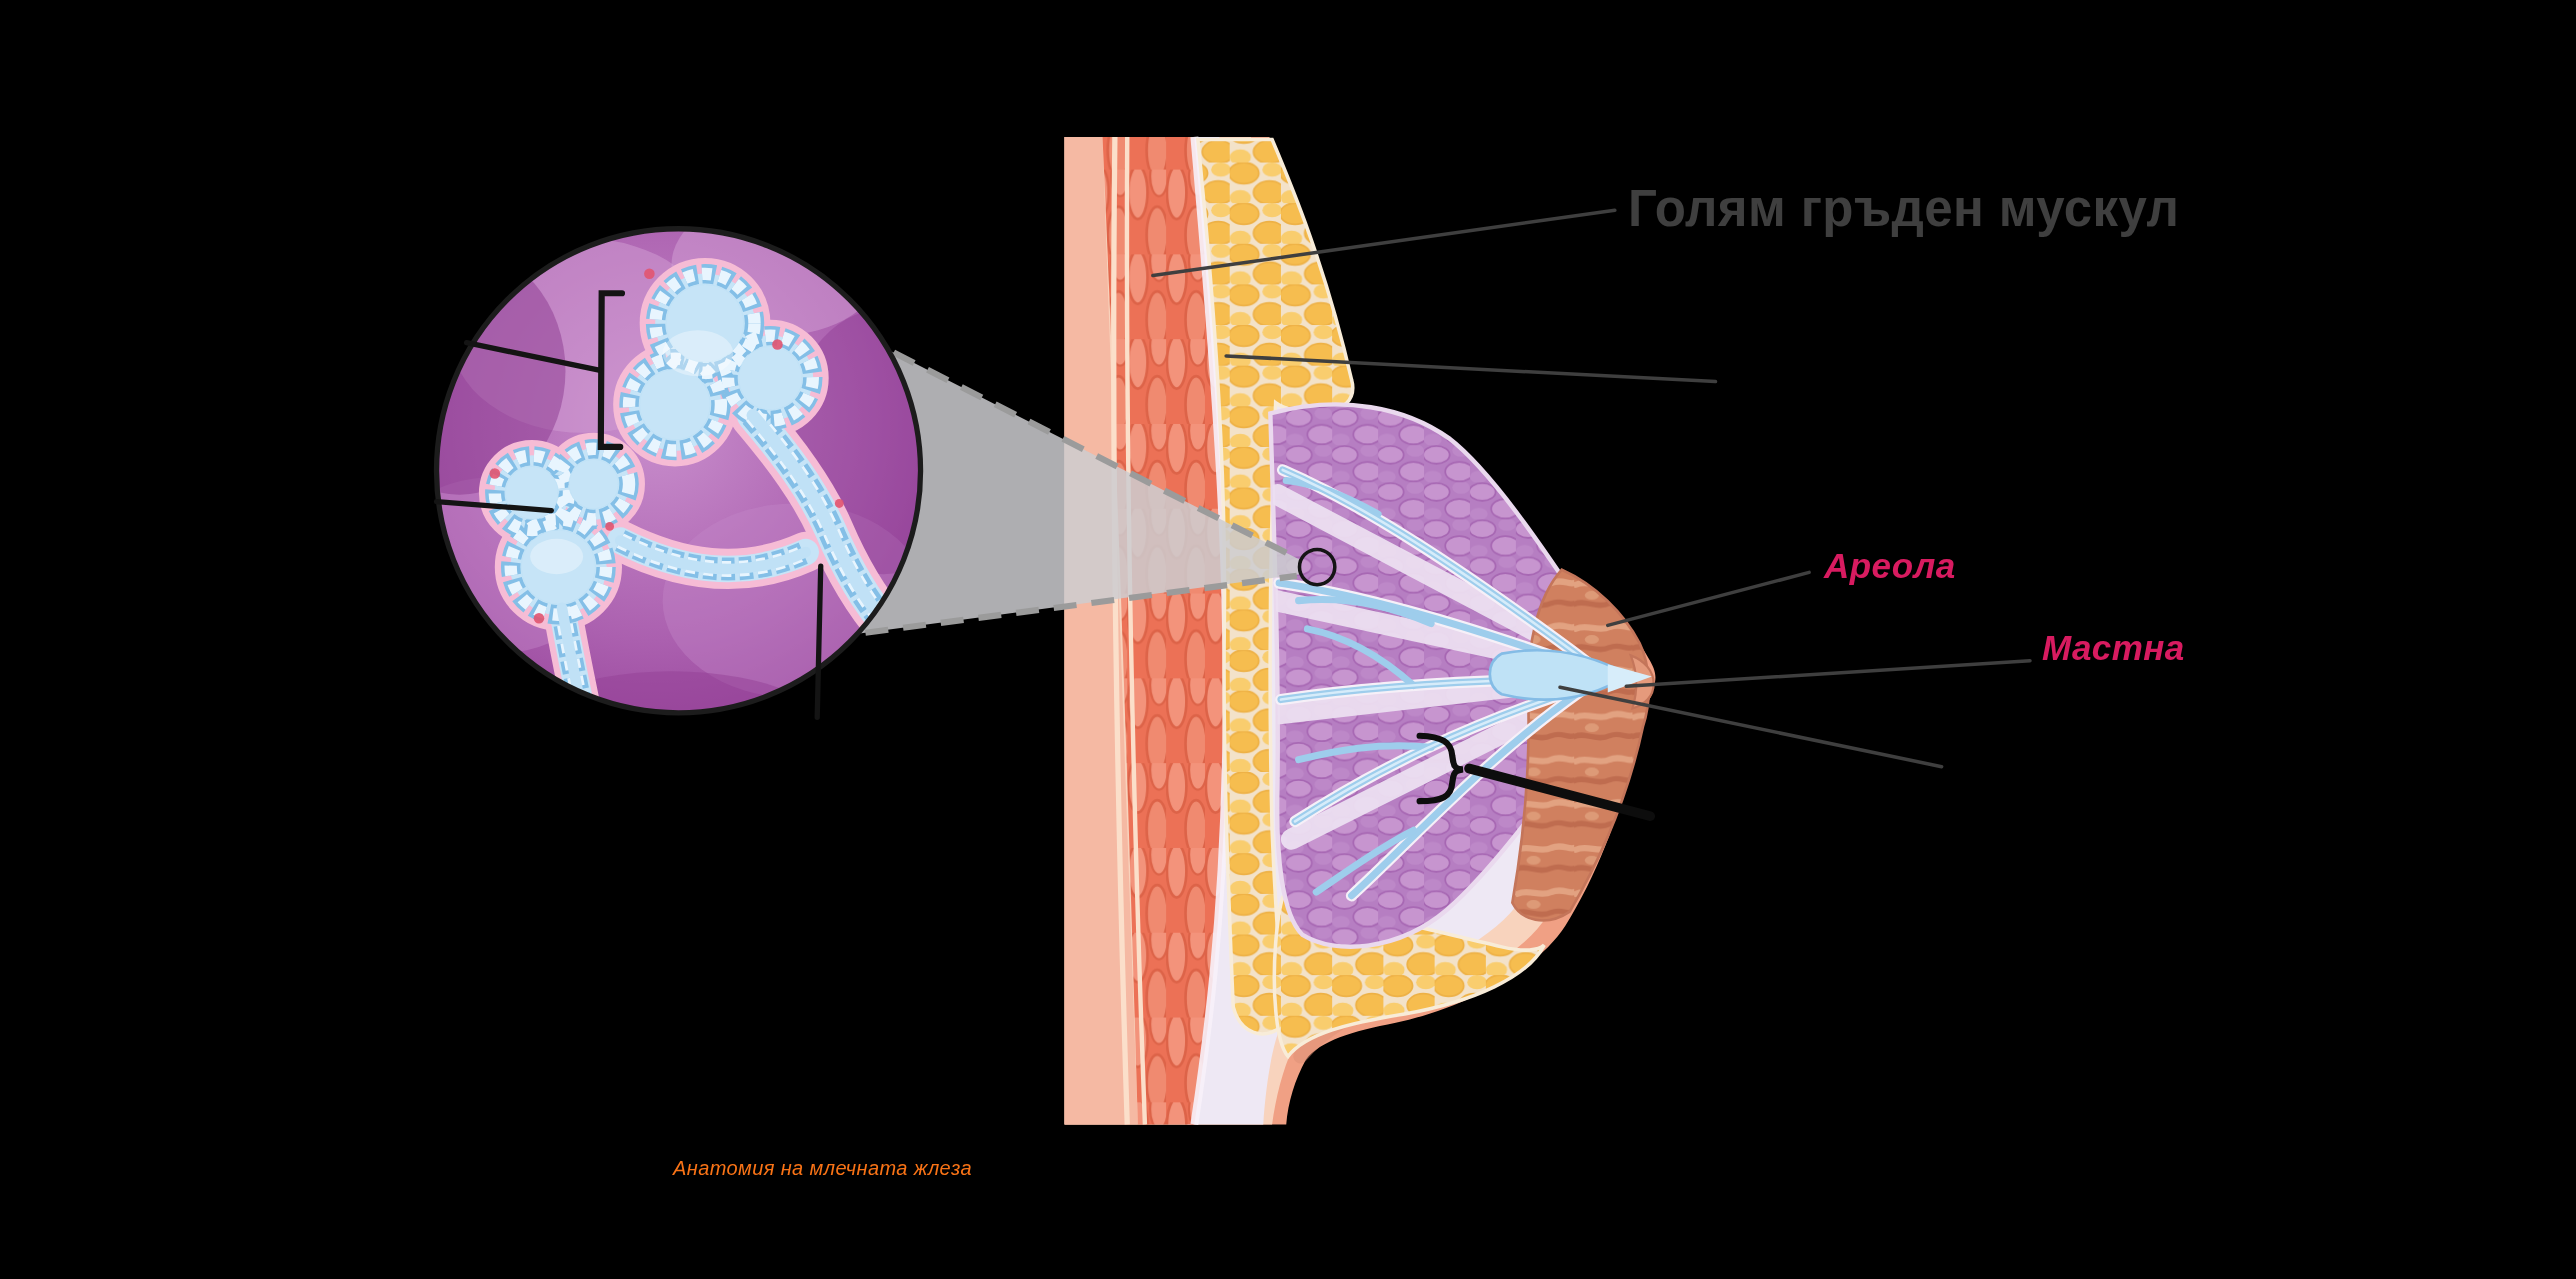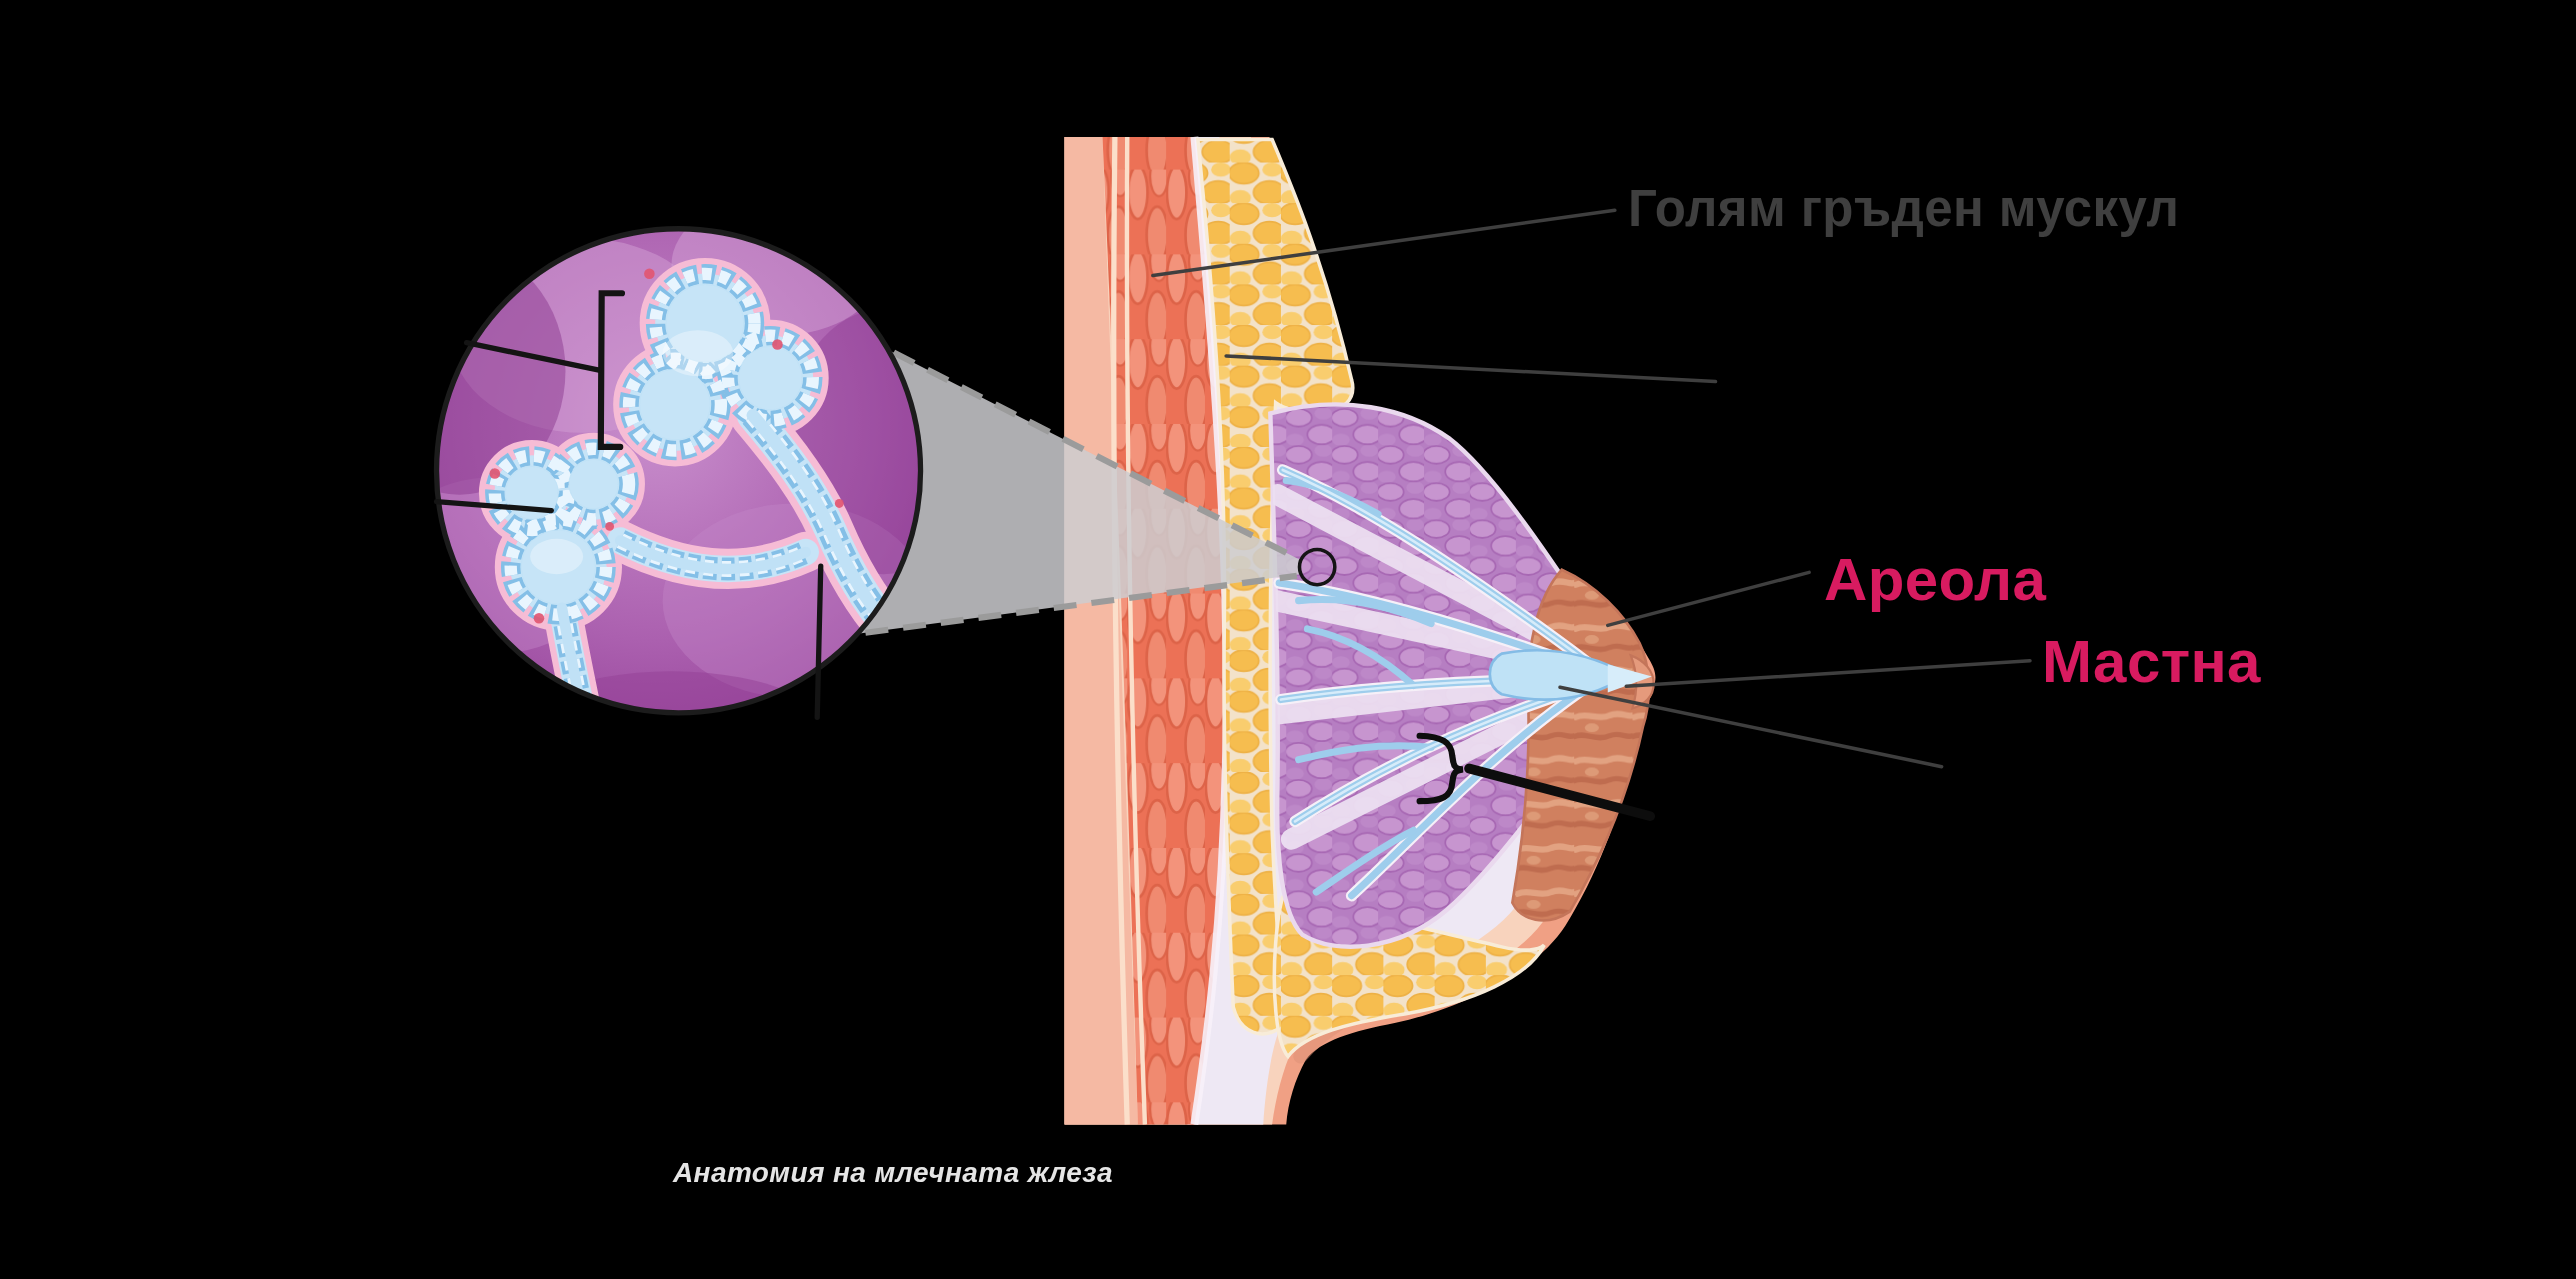--- a/index.html
+++ b/index.html
@@ -6,24 +6,24 @@
   .stage{
     position:relative;width:2308px;height:1279px;background:#000000;
     overflow:hidden;font-family:"Liberation Sans",sans-serif;
   }
   .stage svg{position:absolute;left:0;top:0;}
   .lbl{
     position:absolute;font-weight:700;font-size:51px;line-height:1.05;
     white-space:nowrap;letter-spacing:0.4px;
   }
   .lbl.gray{color:#3f3f3f;}
-  .lbl.pink{color:#d81b60;font-size:60px;}
+  .lbl.pink{color:#d81b60;font-size:35px;font-style:italic;}
   .caption{
-    position:absolute;font-style:italic;font-weight:700;font-size:28px;
-    color:#e5e5e5;white-space:nowrap;letter-spacing:0.4px;
+    position:absolute;font-style:italic;font-weight:400;font-size:20px;
+    color:#f97316;white-space:nowrap;letter-spacing:0.4px;
   }
 </style>
 </head>
 <body>
 
 <div class="stage">
 
 <svg width="2576" height="1279" viewBox="0 0 2916 1448">
   <defs>
     <pattern id="musclePat" width="44" height="96" patternUnits="userSpaceOnUse">

